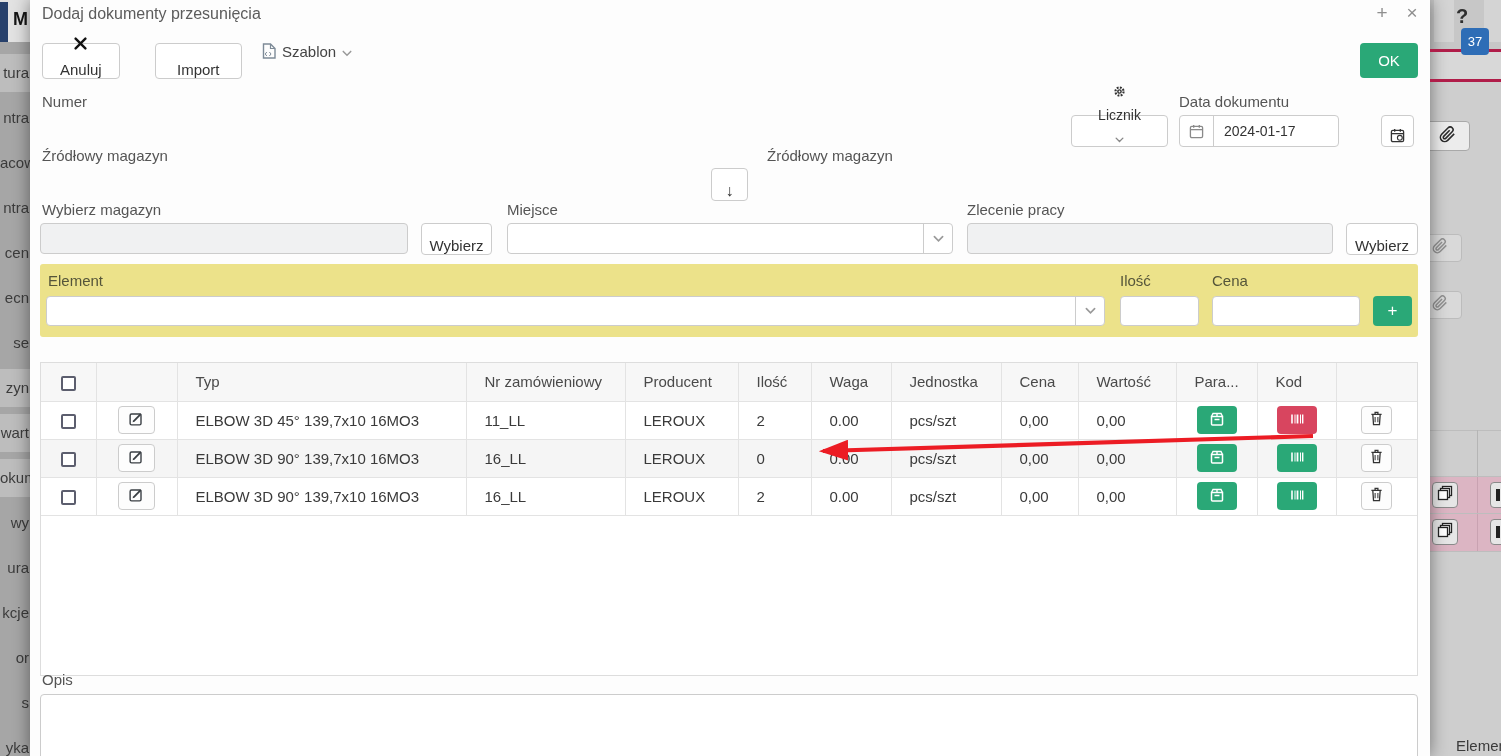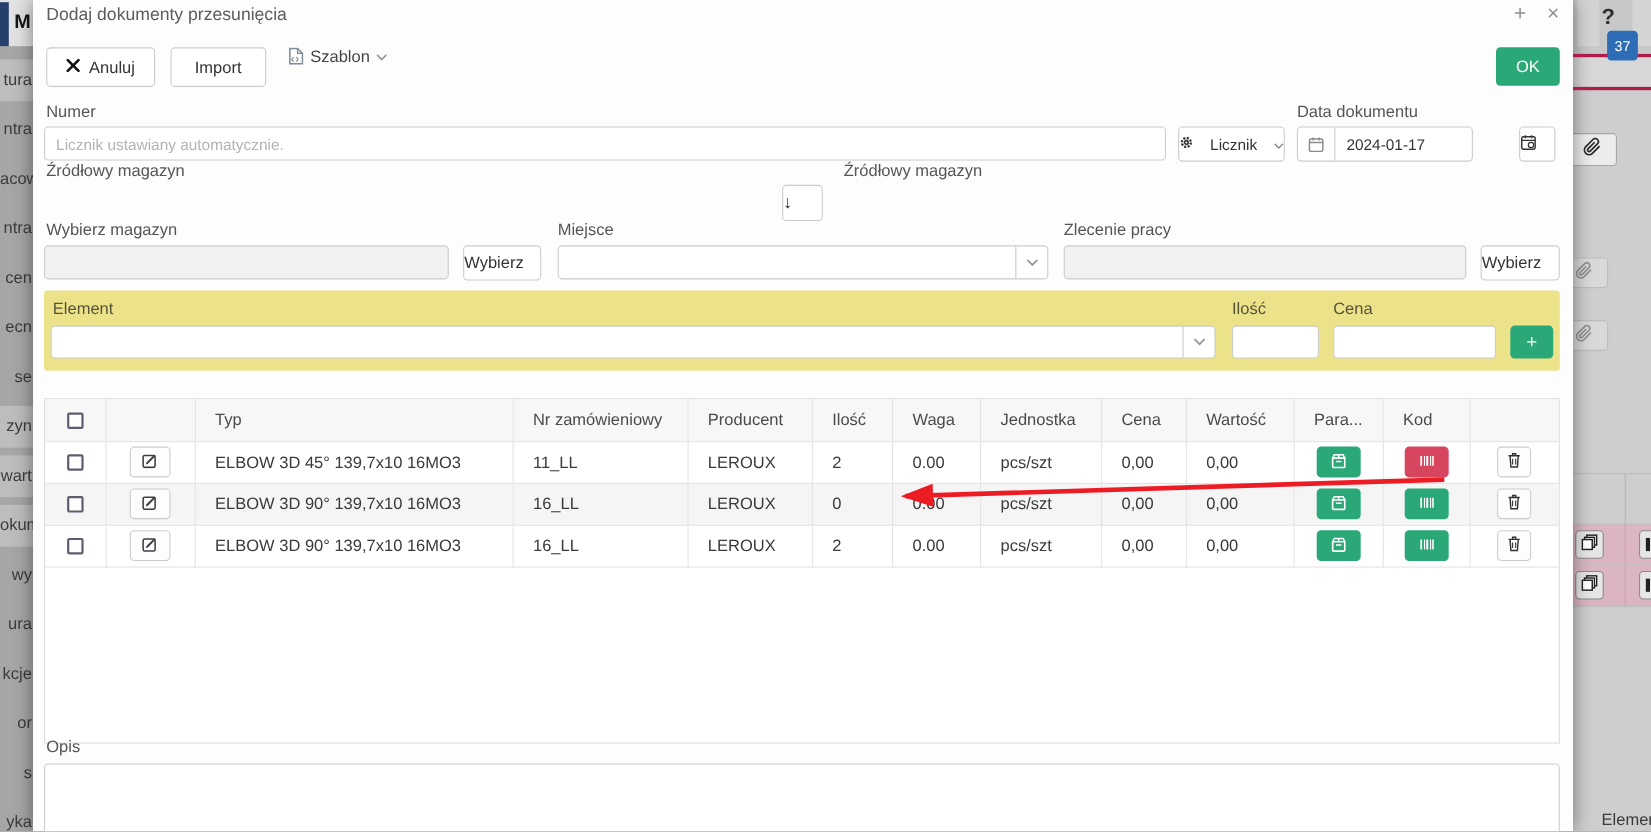--- a/index.html
+++ b/index.html
@@ -28,21 +28,21 @@
   .vline { position:absolute; width:1px; background:#b5b5b5; }
   .pink-row { position:absolute; left:0; width:71px; height:37px; background:#dcb5c3; }
   .stack-btn { position:absolute; width:26px; height:26px; top:5px; border:1px solid #8a8a8a; background:#e6e6e6; border-radius:4px; display:flex; align-items:center; justify-content:center; }
   .br-bottom-label { position:absolute; left:26px; top:737px; font-size:15px; color:#3b3b3b; white-space:nowrap; overflow:hidden; width:45px; }
 
   
   .modal { position:absolute; left:30px; top:0; width:1400px; height:756px; background:#fdfdfd; box-shadow:0 0 16px rgba(0,0,0,.45); }
   .mtitle { position:absolute; left:12px; top:5px; font-size:16px; color:#5c5c5c; }
   .winctl { position:absolute; top:1px; width:20px; height:24px; font-size:19px; color:#8f8f8f; text-align:center; cursor:pointer; line-height:24px; }
 
-  .btn { position:absolute; display:inline-flex; align-items:center; justify-content:space-between; gap:8px; border:1px solid #ccc; background:#fff; border-radius:4px; font-size:15px; color:#333; cursor:pointer; }
+  .btn { position:absolute; display:inline-flex; align-items:center; justify-content:flex-end; gap:8px; border:1px solid #ccc; background:#fff; border-radius:4px; font-size:15px; color:#333; cursor:pointer;flex-direction:column; }
   .btn-ok { position:absolute; left:1330px; top:43px; width:58px; height:35px; background:#2aa877; border:none; border-radius:4px; color:#fff; font-size:15px; display:flex; align-items:center; justify-content:center; cursor:pointer; }
   .linkish { position:absolute; display:inline-flex; gap:6px; font-size:15px; color:#444; cursor:pointer; }
 
   .lbl { position:absolute; font-size:15px; color:#555; white-space:nowrap; }
   .inp { position:absolute; height:31px; border:1px solid #ccc; border-radius:4px; background:#fff; font-family:inherit; font-size:14px; color:#333; padding:0 10px; outline:none; }
   .inp::placeholder { color:#b3b3b3; }
   .inp.gray { background:#f0f1f2; }
   .inp.green { color:#2e9e52; }
   .selbox { position:absolute; height:31px; border:1px solid #ccc; border-radius:4px; background:#fff; cursor:pointer; }
   .selbox .chev { position:absolute; right:0; top:0; width:29px; height:100%; border-left:1px solid #ccc; display:flex; align-items:center; justify-content:center; }
@@ -188,21 +188,20 @@
             <path d="M4.8 9l-1.6 2 1.6 2M7.4 9L9 11l-1.6 2" fill="none" stroke="#7d8a97" stroke-width="1"></path>
           </svg></span>
       <span>Szablon</span>
       <span><svg width="10" height="7" viewBox="0 0 12 8">
             <path d="M1.5 1.5L6 6l4.5-4.5" fill="none" stroke="#999" stroke-width="1.8" stroke-linecap="round"></path>
           </svg></span>
     </div>
     <button class="btn-ok">OK</button>
 
     <div class="lbl" style="left:12px;top:93px">Numer</div>
-    <input class="inp" style="left: 10px; top: 115px; width: 1020px;" placeholder="Licznik ustawiany automatycznie.">
     <button class="btn" style="left:1041px;top:115px;width:97px;height:32px;gap:6px">
       <span><svg width="13" height="13" viewBox="0 0 16 16">
             <circle cx="8" cy="8" r="5" fill="none" stroke="#333" stroke-width="2.6" stroke-dasharray="2.3 1.6"></circle>
             <circle cx="8" cy="8" r="2" fill="none" stroke="#333" stroke-width="1.8"></circle>
           </svg></span>
       <span style="font-size:14px">Licznik</span>
       <span><svg width="9" height="6" viewBox="0 0 12 8">
             <path d="M1.5 1.5L6 6l4.5-4.5" fill="none" stroke="#888" stroke-width="1.8" stroke-linecap="round"></path>
           </svg></span>
     </button>

